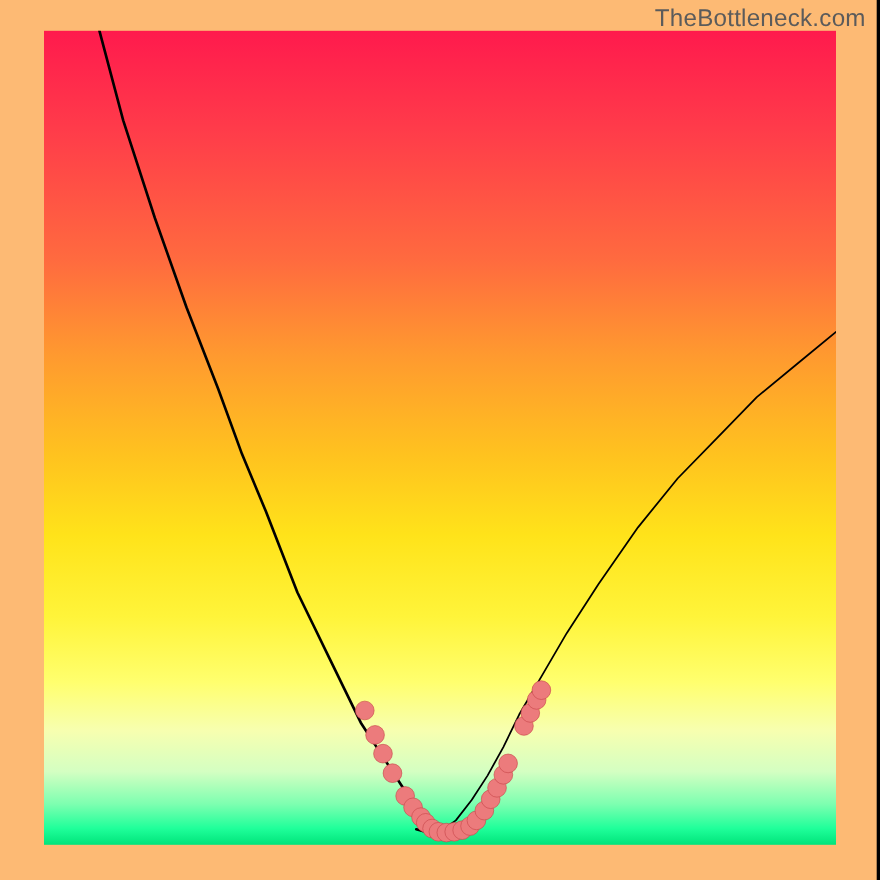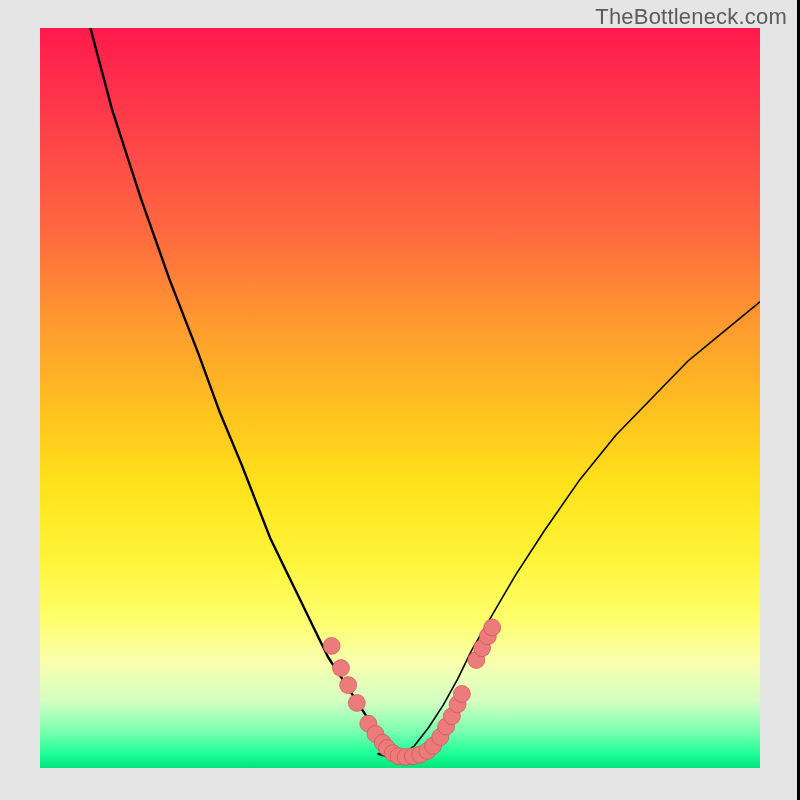--- a/index.html
+++ b/index.html
@@ -8,21 +8,21 @@
     width: 800px;
     height: 800px;
     background: #000;
     overflow: hidden;
     font-family: Arial, Helvetica, sans-serif;
   }
   .stage {
     position: relative;
     width: 797px;
     height: 800px;
-    background: #e5e5e5;
+    background: #fdba74;
   }
   .plot-area {
     position: absolute;
     left: 40px;
     top: 28px;
     width: 720px;
     height: 740px;
     background: linear-gradient(to bottom,
       #ff1a4d 0%,
       #ff3b4a 12%,

